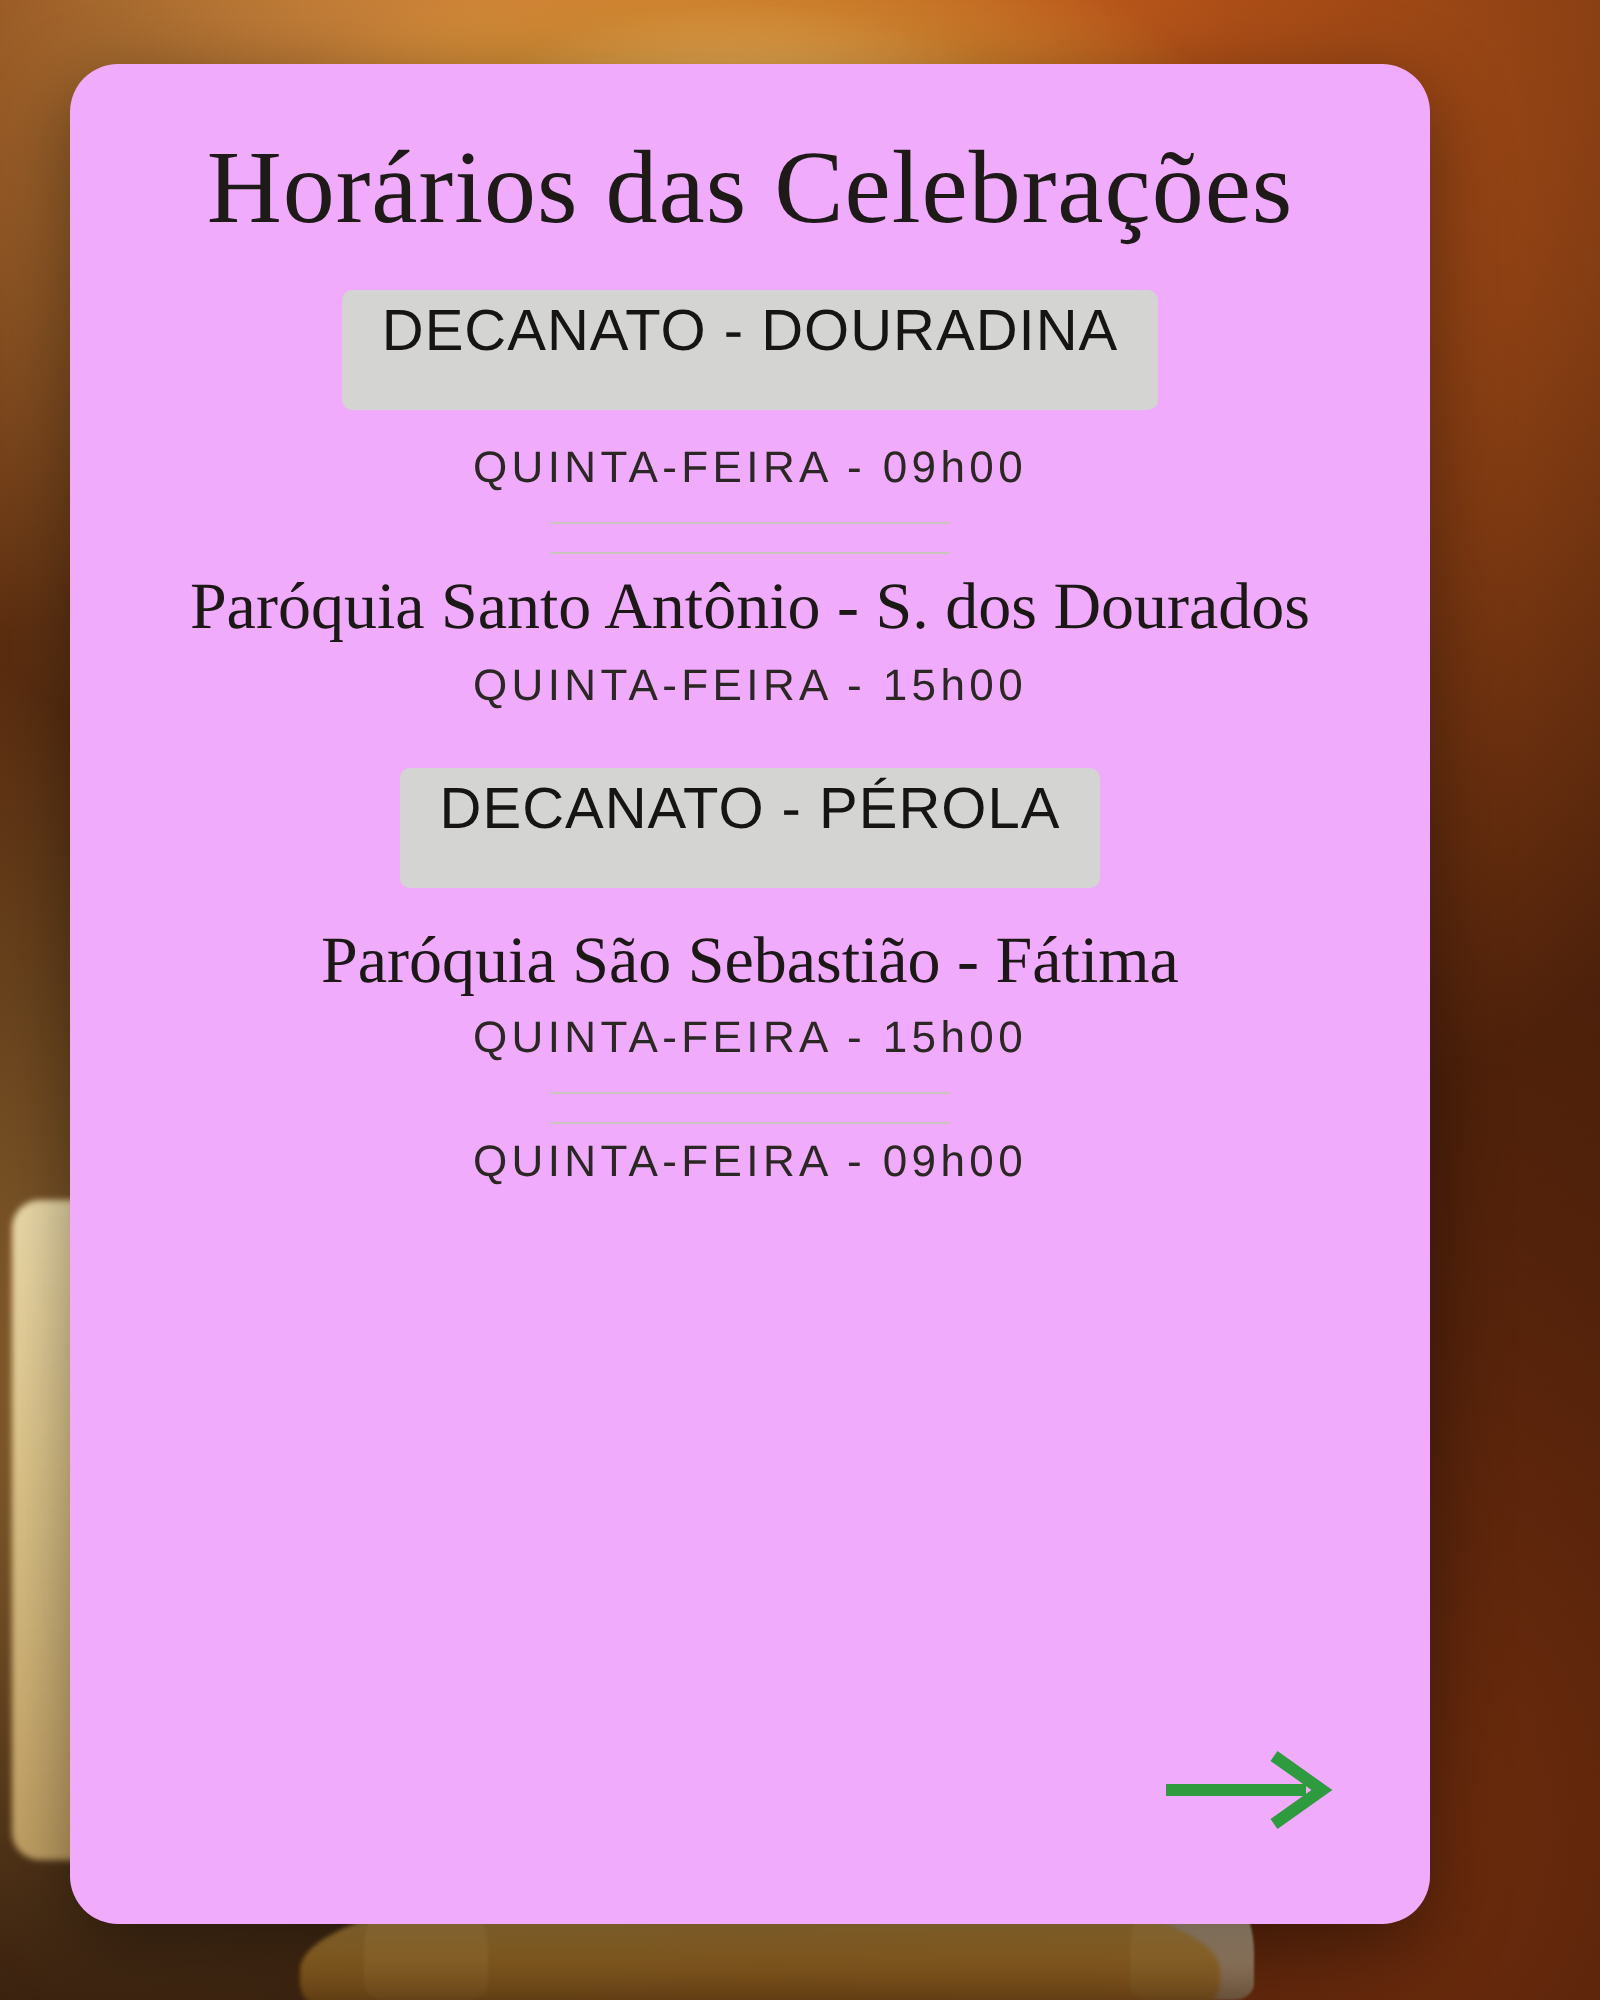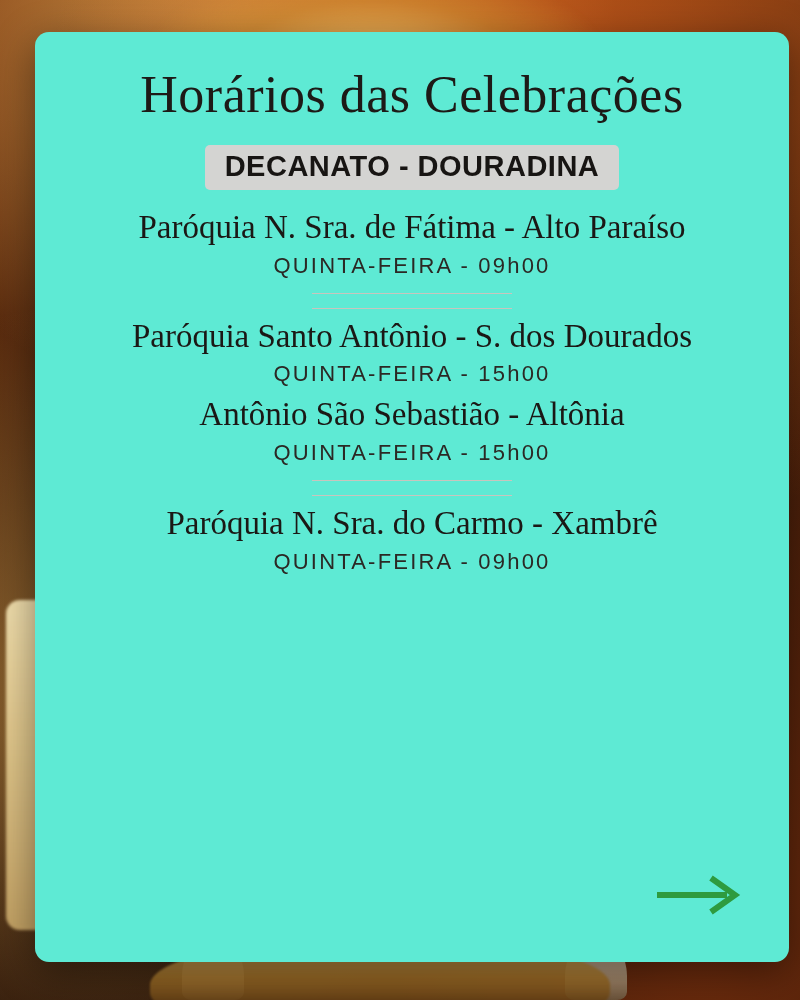--- a/index.html
+++ b/index.html
@@ -66,24 +66,24 @@
     opacity: 0.95;
   }
   .bg-angel-l { left: 182px; }
   .bg-angel-r { left: 565px; }
 
   
   .card {
     position: absolute;
     left: 35px;
     top: 32px;
-    width: 754px;
+    width: 680px;
     height: 930px;
-    background: #5eead4;
-    border-radius: 14px;
+    background: #f0abfc;
+    border-radius: 24px;
     box-shadow: 0 10px 40px rgba(0,0,0,0.45);
     overflow: hidden;
   }
 
   .card-inner {
     padding: 30px 28px 16px 28px;
     height: 100%;
     box-sizing: border-box;
     text-align: center;
   }
@@ -97,23 +97,23 @@
     margin: 6px 0 16px 0;
     font-weight: 400;
   }
 
   .section-badge {
     display: inline-block;
     background: #d4d4d2;
     color: #171513;
     font-family: "Liberation Sans", sans-serif;
     font-size: 29px;
-    font-weight: 700;
+    font-weight: 400;
     letter-spacing: 0.5px;
-    padding: 5px 20px 7px 20px;
+    padding: 5px 20px 22px 20px;
     border-radius: 5px;
     margin: 6px 0 10px 0;
   }
   .section-badge.second {
     margin-top: 24px;
   }
 
   .entry {
     margin: 0 0 4px 0;
   }
@@ -161,46 +161,45 @@
 
 <div class="card">
   <div class="card-inner">
 
     <h1 class="title">Horários das Celebrações</h1>
 
     
     <div class="section-badge">DECANATO - DOURADINA</div>
 
     <div class="entry">
-      <div class="parish">Paróquia N. Sra. de Fátima - Alto Paraíso</div>
       <div class="time">QUINTA-FEIRA - 09h00</div>
     </div>
     <hr class="divider">
 
     <div class="entry">
     </div>
     <hr class="divider">
 
     <div class="entry">
       <div class="parish">Paróquia Santo Antônio - S. dos Dourados</div>
       <div class="time">QUINTA-FEIRA - 15h00</div>
     </div>
 
     
-
-    <div class="entry">
-      <div class="parish">Antônio São Sebastião - Altônia</div>
+    <div class="section-badge second">DECANATO - PÉROLA</div>
+
+    <div class="entry">
+      <div class="parish">Paróquia São Sebastião - Fátima</div>
       <div class="time">QUINTA-FEIRA - 15h00</div>
     </div>
     <hr class="divider">
 
     <hr class="divider">
 
     <div class="entry">
-      <div class="parish">Paróquia N. Sra. do Carmo - Xambrê</div>
       <div class="time">QUINTA-FEIRA - 09h00</div>
     </div>
 
   </div>
 
   <svg class="arrow" viewBox="0 0 92 46">
     <line x1="4" y1="23" x2="74" y2="23" stroke="#2e9b3f" stroke-width="6" stroke-linecap="butt"></line>
     <polyline points="58,6 82,23 58,40" fill="none" stroke="#2e9b3f" stroke-width="6" stroke-linecap="butt" stroke-linejoin="miter"></polyline>
   </svg>
 </div>

